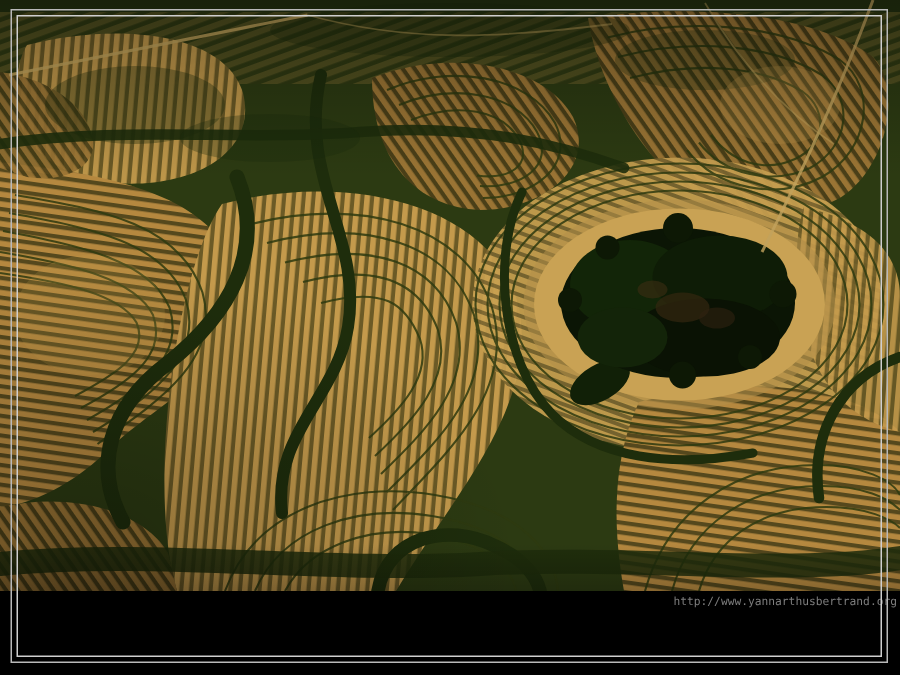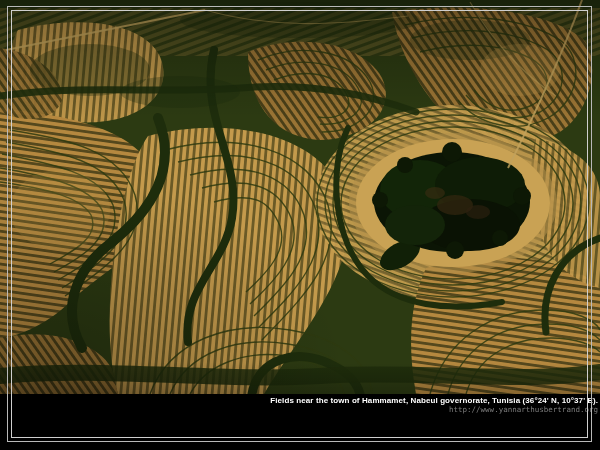--- a/index.html
+++ b/index.html
@@ -173,19 +173,18 @@
     <path d="M 470,2 C 492,40 520,72 556,96" stroke-width="1.2" opacity="0.5"></path>
   </g>
 
   <rect width="600" height="394" fill="url(#gv)"></rect>
   <rect width="600" height="394" fill="url(#gc)"></rect>
 </svg>
 </div>
 
 <div class="caption-bar">
   <div class="caption-inner">
-    <div class="caption-title">Fields near the town of Hammamet, Nabeul governorate, Tunisia (36°24' N, 10°37' E).</div>
     <div class="caption-url">http://www.yannarthusbertrand.org</div>
   </div>
 </div>
 
 <div class="frame frame-outer"></div>
 <div class="frame frame-inner"></div>
 
 </body></html>

